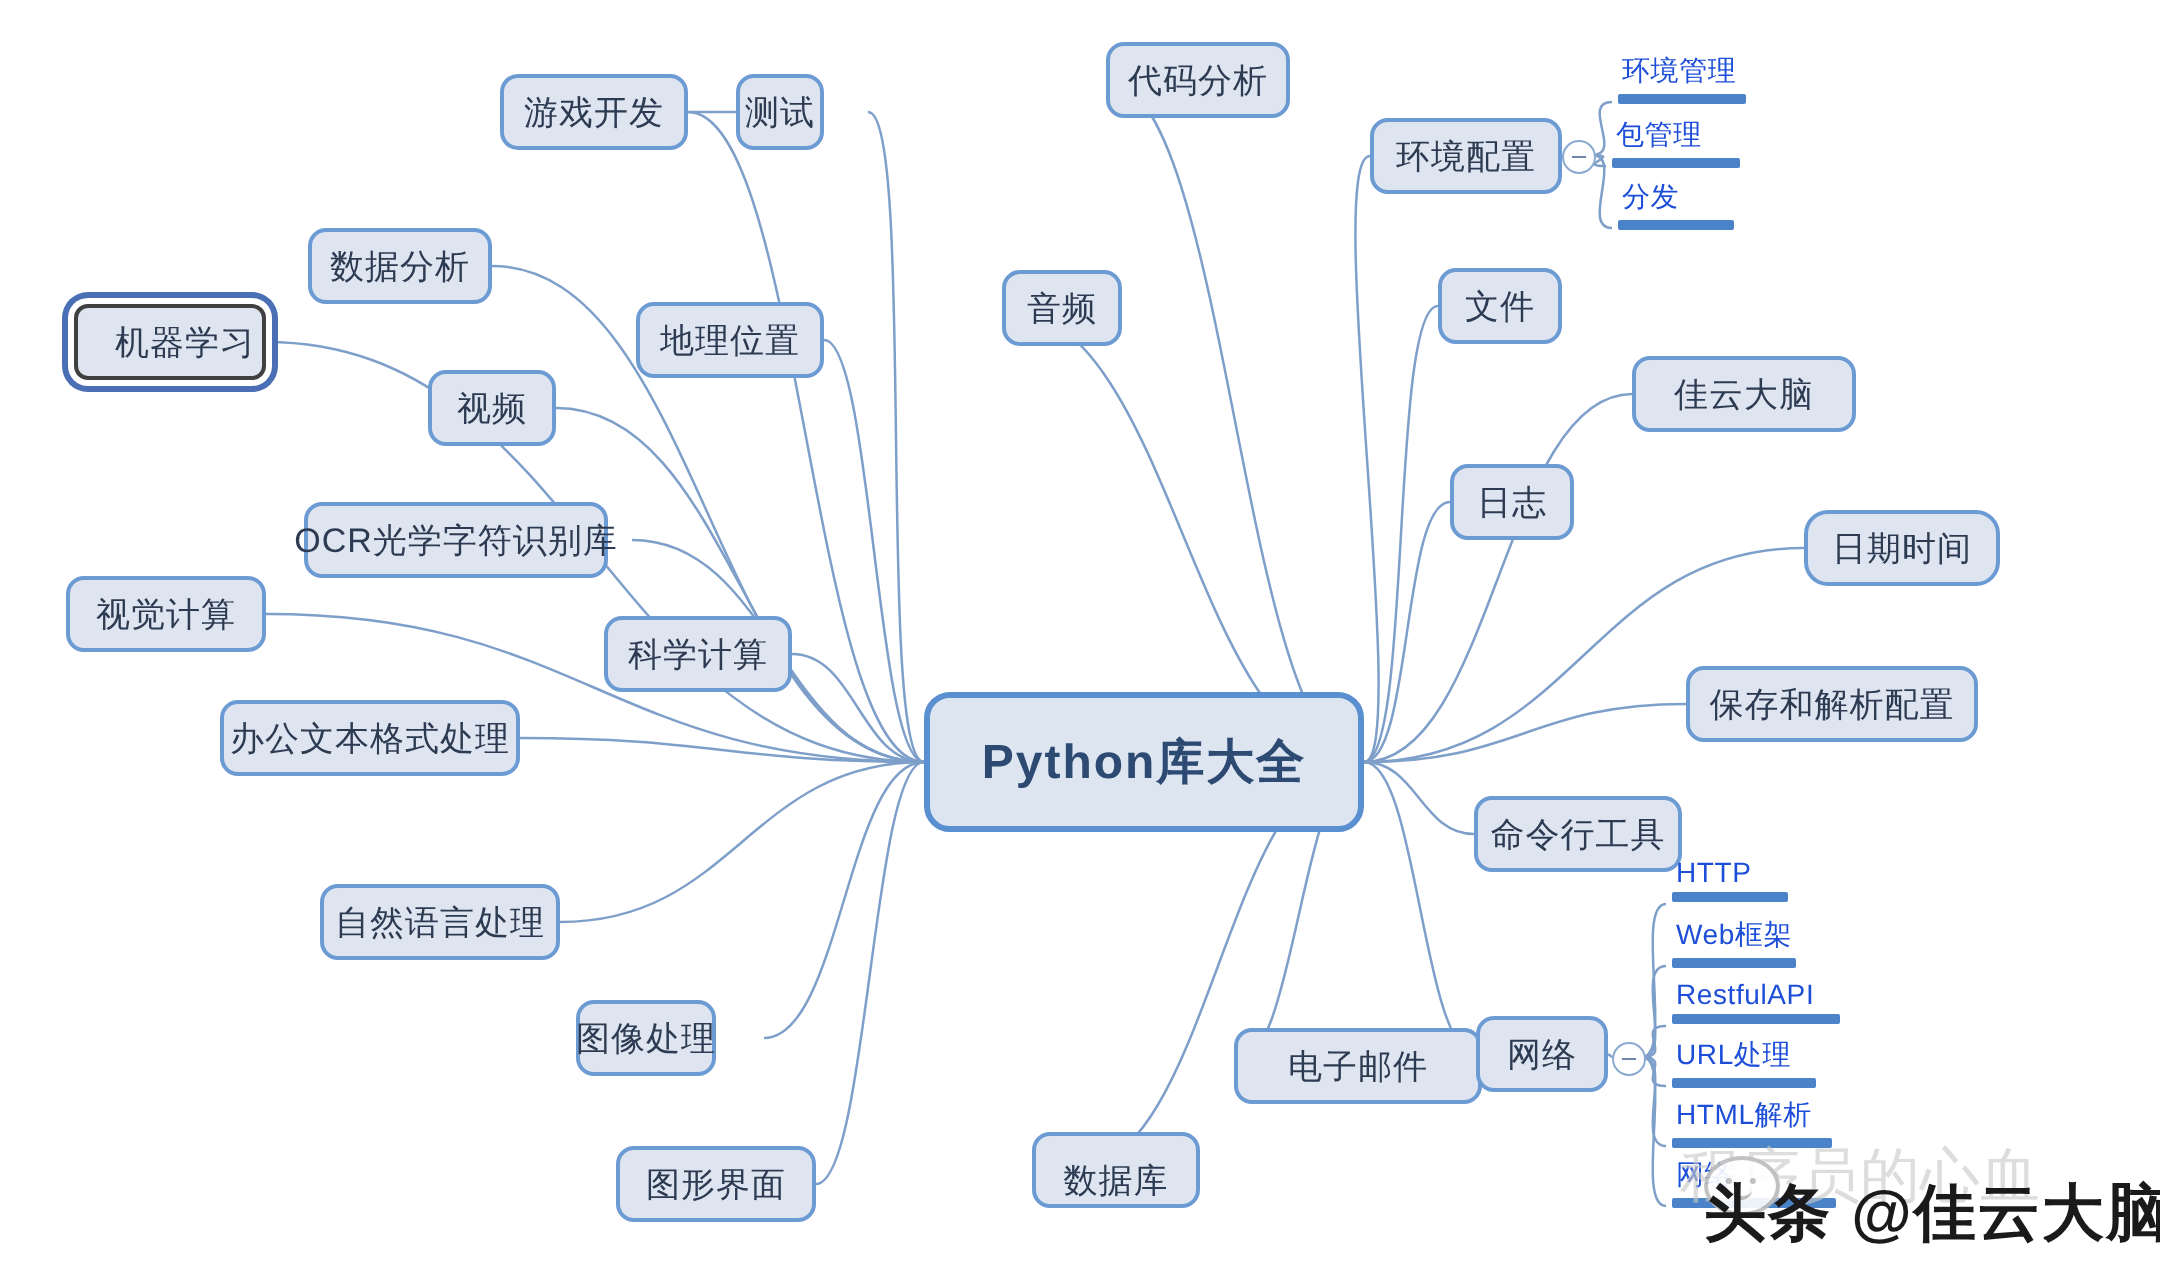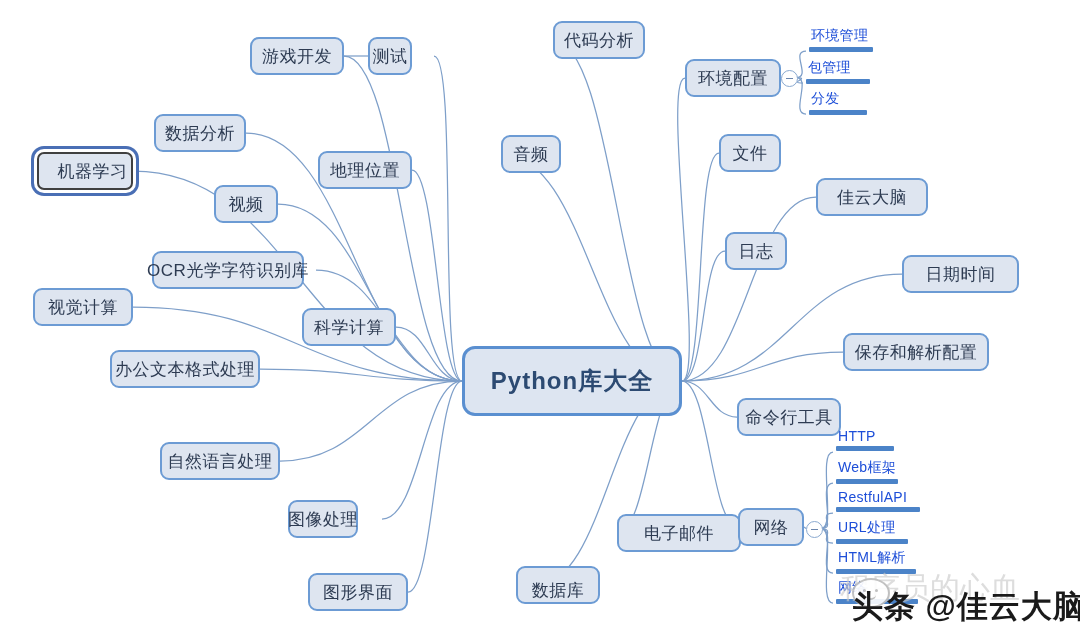--- a/index.html
+++ b/index.html
@@ -141,21 +141,21 @@
       </div>
       <div class="node" style="left: 816px; top: 178px; width: 112px;">
         <span>佳云大脑</span>
       </div>
       <div class="node" style="left: 725px; top: 232px; width: 62px;">
         <span>日志</span>
       </div>
       <div class="node" style="left: 152px; top: 251px; width: 152px;">
         <span>OCR光学字符识别库</span>
       </div>
-      <div class="node" style="left: 902px; top: 255px; width: 117px;">
+      <div class="node" style="left: 902px; top: 255px; width: 98px; border-radius: 12px;">
         <span>日期时间</span>
       </div>
       <div class="node" style="left: 33px; top: 288px; width: 100px;">
         <span>视觉计算</span>
       </div>
       <div class="node" style="left: 302px; top: 308px; width: 94px;">
         <span>科学计算</span>
       </div>
       <div class="node" style="left: 110px; top: 350px; width: 150px;">
         <span>办公文本格式处理</span>

